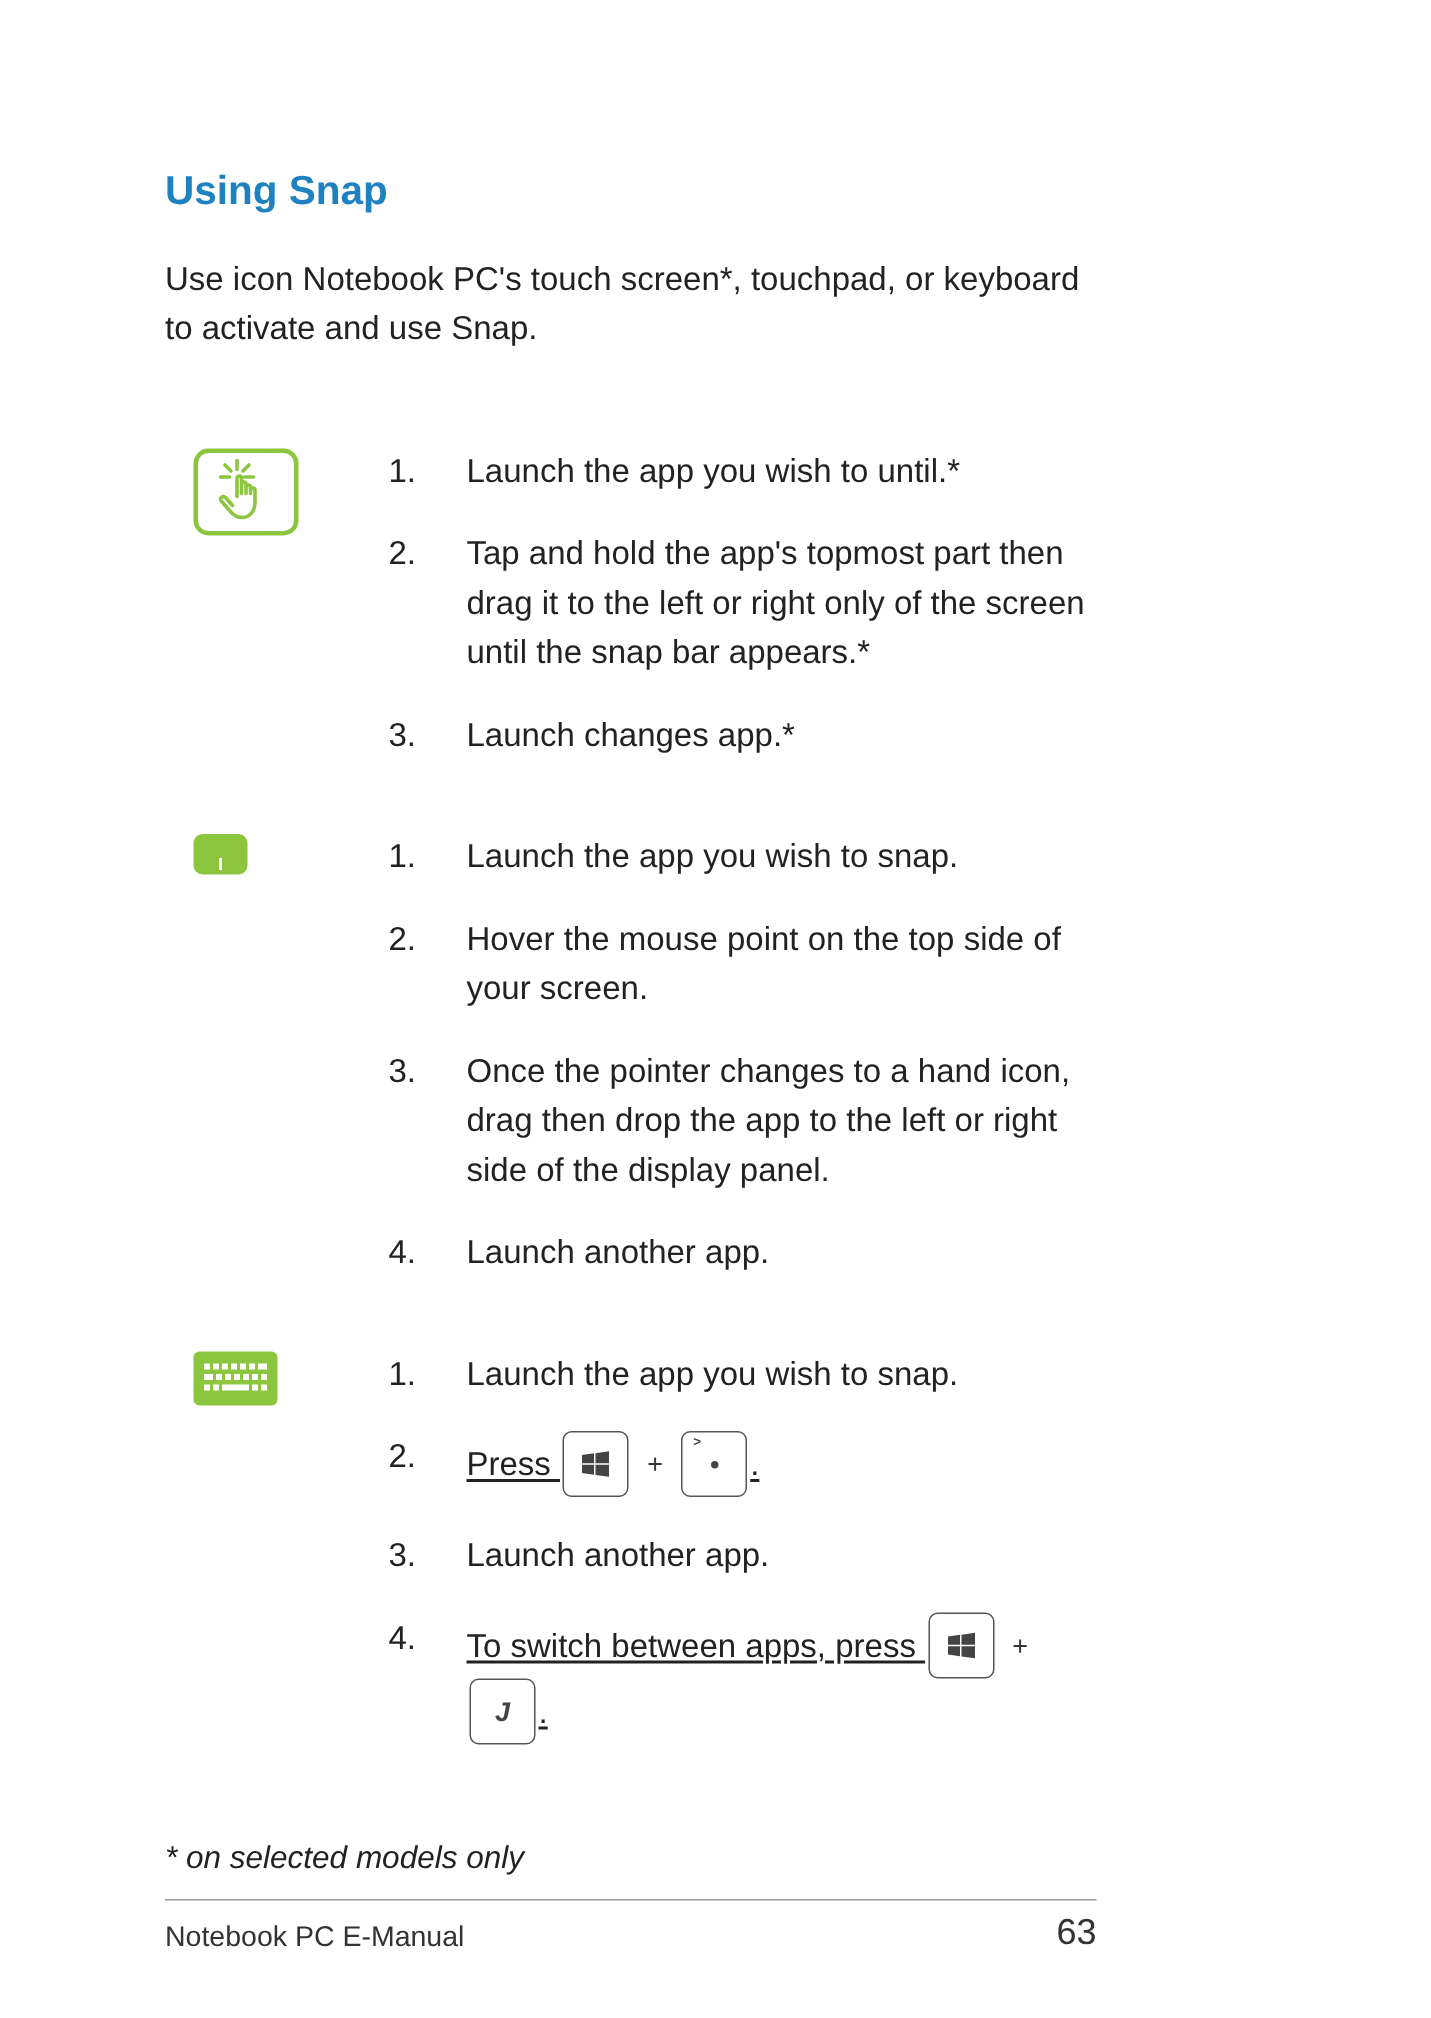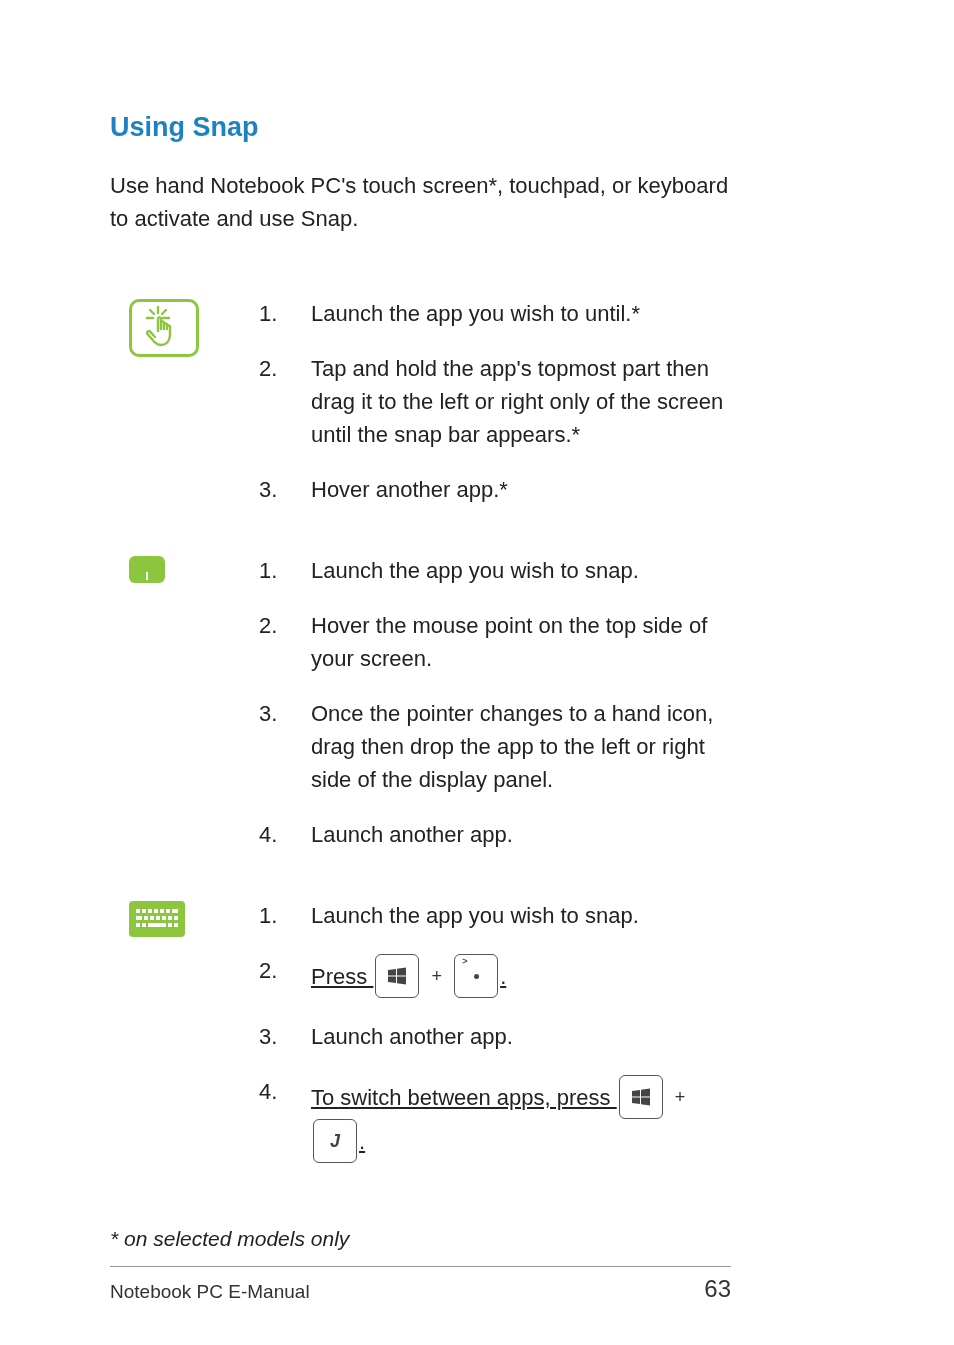--- a/index.html
+++ b/index.html
@@ -168,21 +168,21 @@
   }
   .icon-keyboard svg { width: 44px; height: 22px; }
 </style>
 </head>
 <body>
 
 <div class="page">
 
   <h2 class="heading">Using Snap</h2>
 
-  <p class="intro">Use hand Notebook PC's touch screen*, touchpad, or keyboard to activate and use Snap.</p>
+  <p class="intro">Use icon Notebook PC's touch screen*, touchpad, or keyboard to activate and use Snap.</p>
 
   <div class="section-row">
     <div class="icon-col">
       <div class="icon-touch">
         <svg viewBox="0 0 46 46">
           <g stroke="#8cc63e" stroke-width="2.4" fill="none" stroke-linecap="round" stroke-linejoin="round">
 
             <line x1="17" y1="2" x2="17" y2="8"></line>
             <line x1="9" y1="5" x2="13" y2="9"></line>
             <line x1="25" y1="5" x2="21" y2="9"></line>
@@ -198,21 +198,21 @@
       <div class="step">
         <div class="step-num">1.</div>
         <div class="step-text">Launch the app you wish to until.*</div>
       </div>
       <div class="step">
         <div class="step-num">2.</div>
         <div class="step-text">Tap and hold the app's topmost part then drag it to the left or right only of the screen until the snap bar appears.*</div>
       </div>
       <div class="step">
         <div class="step-num">3.</div>
-        <div class="step-text">Hover another app.*</div>
+        <div class="step-text">Launch changes app.*</div>
       </div>
     </div>
   </div>
 
   <div class="section-row">
     <div class="icon-col">
       <div class="icon-touchpad"></div>
     </div>
     <div class="steps-col">
       <div class="step">

